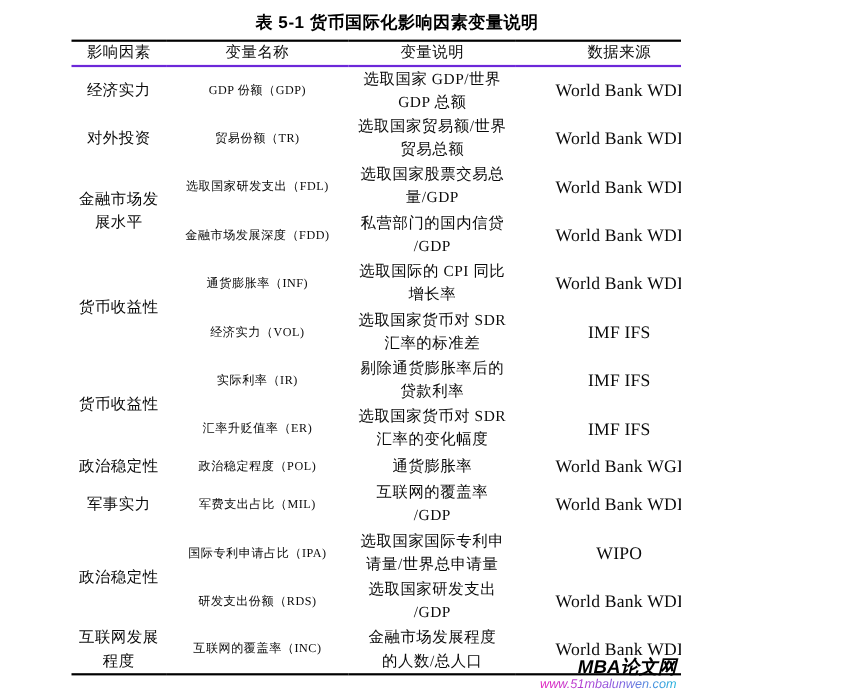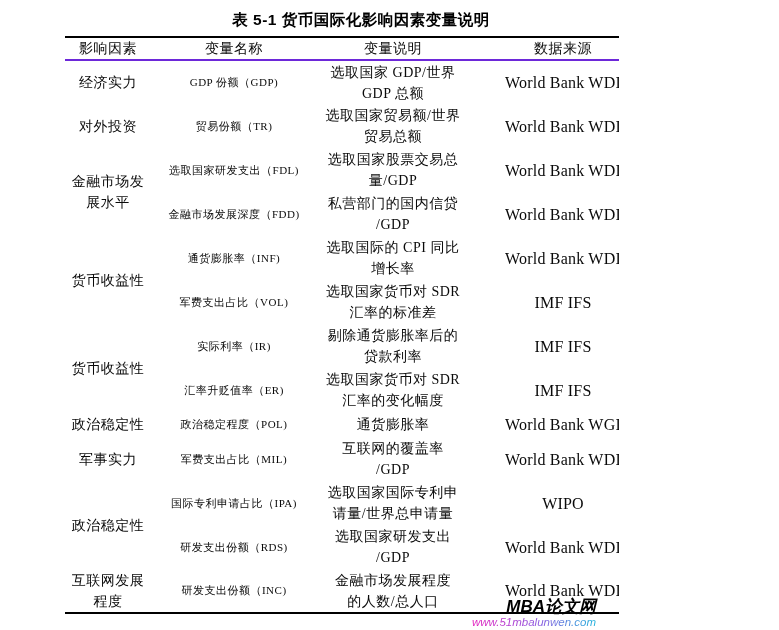--- a/index.html
+++ b/index.html
@@ -40,21 +40,21 @@
     height:23px;
     border-bottom:2px solid #6d28d9;
     font-size:14px;
   }
   table.vars .r2 td { height:44px; }
   table.vars .r1 td { height:25px; }
   .cell-factor, .cell-desc { white-space:pre-line; }
   .cell-name { white-space:nowrap; font-size:11px; }
   .cell-source { font-size:16px; letter-spacing:0.2px; }
   .watermark {
-    position:absolute; right:23px; bottom:1px;
+    position:absolute; right:4px; bottom:1px;
     text-align:right; line-height:1.1;
     font-family:"Liberation Sans","DejaVu Sans",sans-serif;
   }
   .wm-name {
     display:block;
     font-weight:bold; font-style:italic; font-size:17px; color:#000;
   }
   .wm-url {
     display:block;
     font-style:italic; font-size:11.5px;
@@ -115,21 +115,21 @@
         <td class="cell-source">World Bank WDI</td>
       </tr>
       <tr class="r2">
         <td class="cell-factor" rowspan="2">货币收益性</td>
         <td class="cell-name">通货膨胀率（INF)</td>
         <td class="cell-desc">选取国际的 CPI 同比
 增长率</td>
         <td class="cell-source">World Bank WDI</td>
       </tr>
       <tr class="r2">
-        <td class="cell-name">军费支出占比（VOL)</td>
+        <td class="cell-name">经济实力（VOL)</td>
         <td class="cell-desc">选取国家货币对 SDR
 汇率的标准差</td>
         <td class="cell-source">IMF IFS</td>
       </tr>
       <tr class="r2">
         <td class="cell-factor" rowspan="2">货币收益性</td>
         <td class="cell-name">实际利率（IR)</td>
         <td class="cell-desc">剔除通货膨胀率后的
 贷款利率</td>
         <td class="cell-source">IMF IFS</td>
@@ -162,21 +162,21 @@
       </tr>
       <tr class="r2">
         <td class="cell-name">研发支出份额（RDS)</td>
         <td class="cell-desc">选取国家研发支出
 /GDP</td>
         <td class="cell-source">World Bank WDI</td>
       </tr>
       <tr class="r2">
         <td class="cell-factor">互联网发展
 程度</td>
-        <td class="cell-name">研发支出份额（INC)</td>
+        <td class="cell-name">互联网的覆盖率（INC)</td>
         <td class="cell-desc">金融市场发展程度
 的人数/总人口</td>
         <td class="cell-source">World Bank WDI</td>
       </tr>
     </tbody>
   </table>
 
   <div class="watermark">
     <span class="wm-name">MBA论文网</span>
     <span class="wm-url">www.51mbalunwen.com</span>

